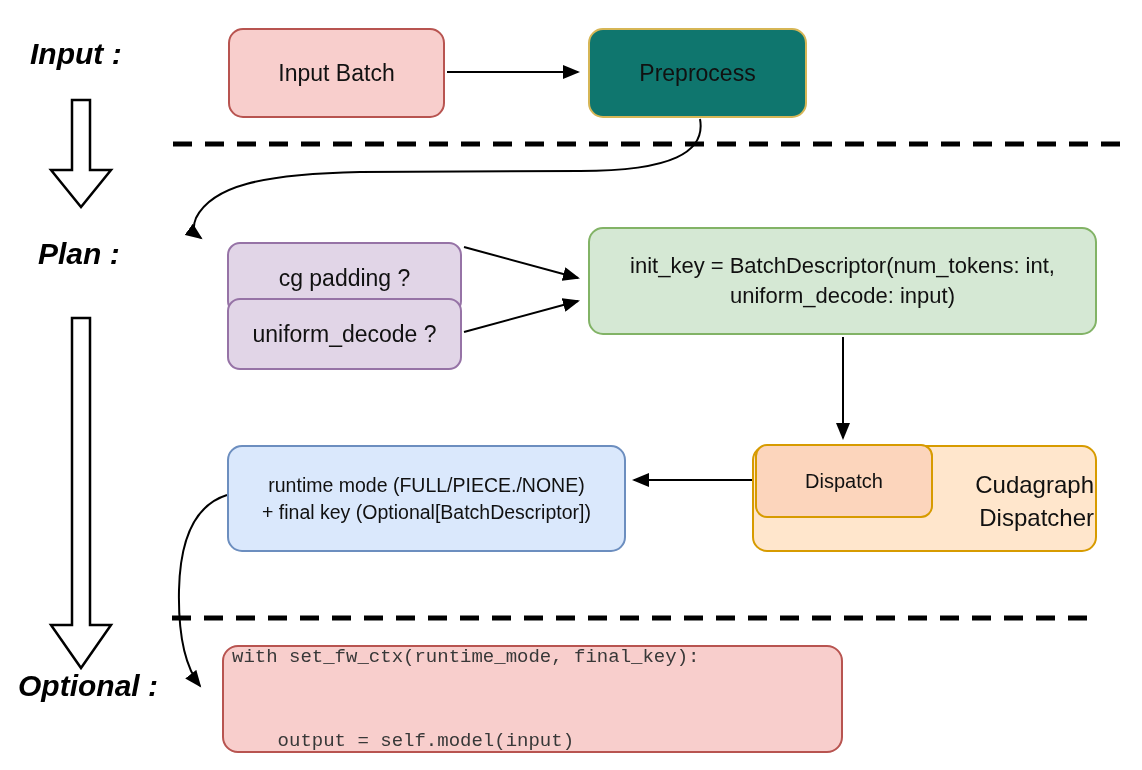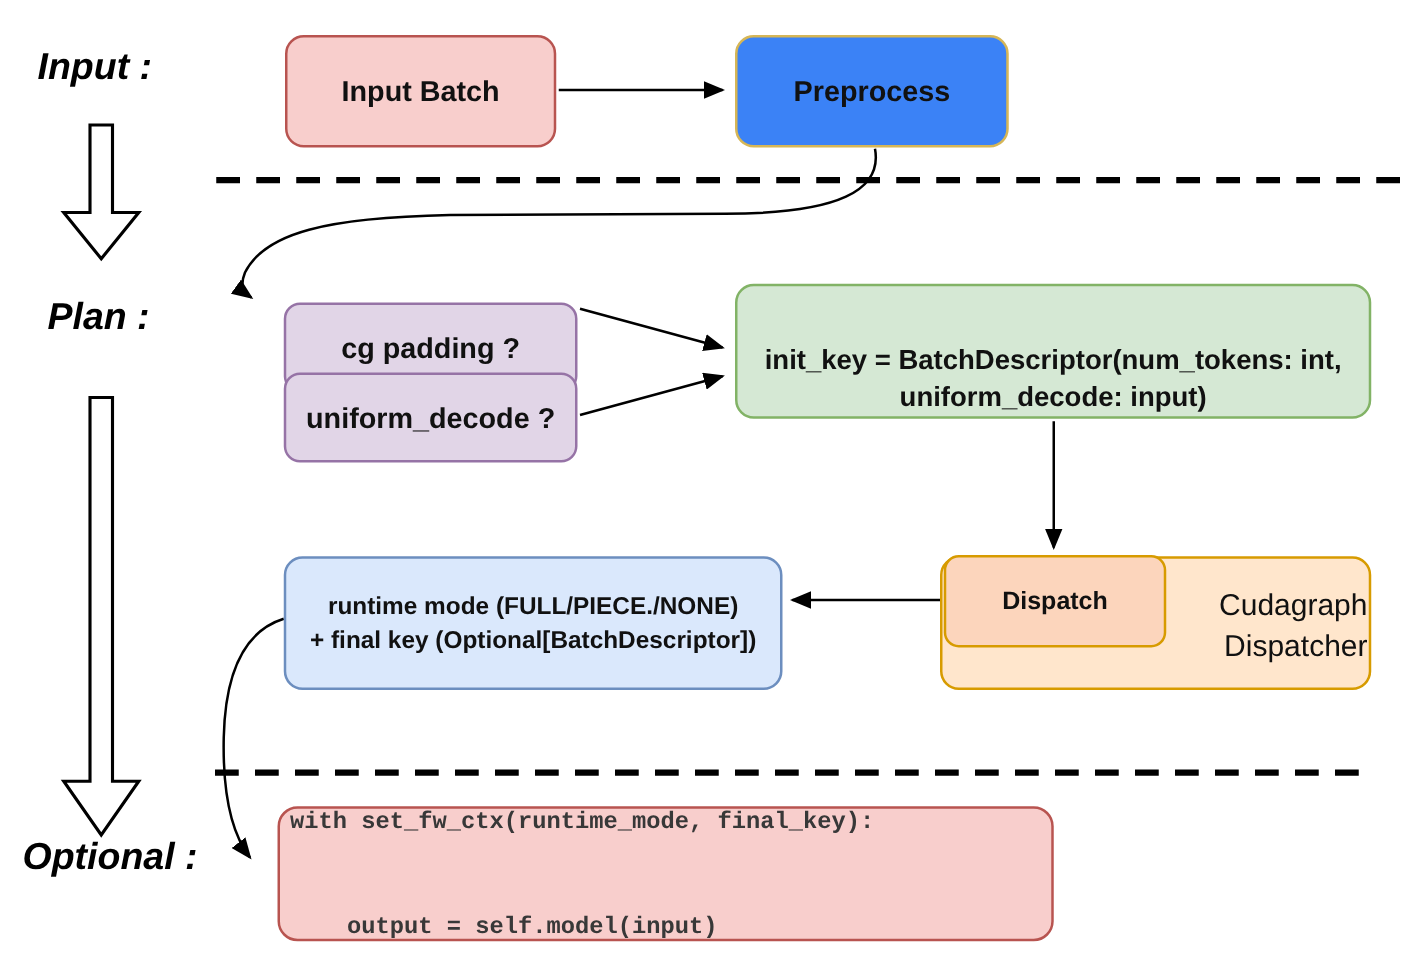--- a/index.html
+++ b/index.html
@@ -18,28 +18,28 @@
     position:absolute;
     font-weight:700;font-size:30px;color:#000;
     white-space:nowrap;
     font-style:italic;
   }
   .node{
     position:absolute;
     border-radius:15px;
     box-sizing:border-box;
     display:flex;align-items:center;justify-content:center;
-    text-align:center;color:#111;font-weight:bold;
+    text-align:center;color:#111;
   }
   .node .lines span{display:block;}
   .n-input-batch{left:228px;top:28px;width:217px;height:90px;border:2.5px solid #B85450;background:#F8CECC;font-size:23px;}
-  .n-preprocess{left:588px;top:28px;width:219px;height:90px;border:2.5px solid #D6B656;background:#3b82f6;font-size:23px;}
+  .n-preprocess{left:588px;top:28px;width:219px;height:90px;border:2.5px solid #D6B656;background:#0f766e;font-size:23px;}
   .n-cg-padding{left:227px;top:210px;width:235px;height:72px;border:2.5px solid #9673A6;background:#E1D5E7;font-size:23px;border-radius:13px;margin-top:32px;}
   .n-uniform-decode{left:227px;top:298px;width:235px;height:72px;border:2.5px solid #9673A6;background:#E1D5E7;font-size:23px;border-radius:13px;}
-  .n-init-key{left:588px;top:227px;width:509px;height:108px;border:2.5px solid #82B366;background:#D5E8D4;font-size:22px;line-height:30px;align-items:flex-end;}
+  .n-init-key{left:588px;top:227px;width:509px;height:108px;border:2.5px solid #82B366;background:#D5E8D4;font-size:22px;line-height:30px;}
   .n-cudagraph{left:752px;top:445px;width:345px;height:107px;border:2.5px solid #D79B00;background:#FFE6CC;}
   .n-dispatch{left:755px;top:444px;width:178px;height:74px;border:2.5px solid #D79B00;background:#FCD5BC;font-size:20px;border-radius:12px;text-align:right;}
   .cudagraph-label{
     position:absolute;left:938px;top:468px;width:156px;
     font-size:24px;line-height:33px;text-align:right;color:#111;
   }
   .n-runtime{left:227px;top:445px;width:399px;height:107px;border:2.5px solid #6C8EBF;background:#DAE8FC;font-size:19.5px;line-height:27px;}
   .n-code{
     left:222px;top:645px;width:621px;height:108px;
     border:2.5px solid #B85450;background:#F8CECC;border-radius:16px;

